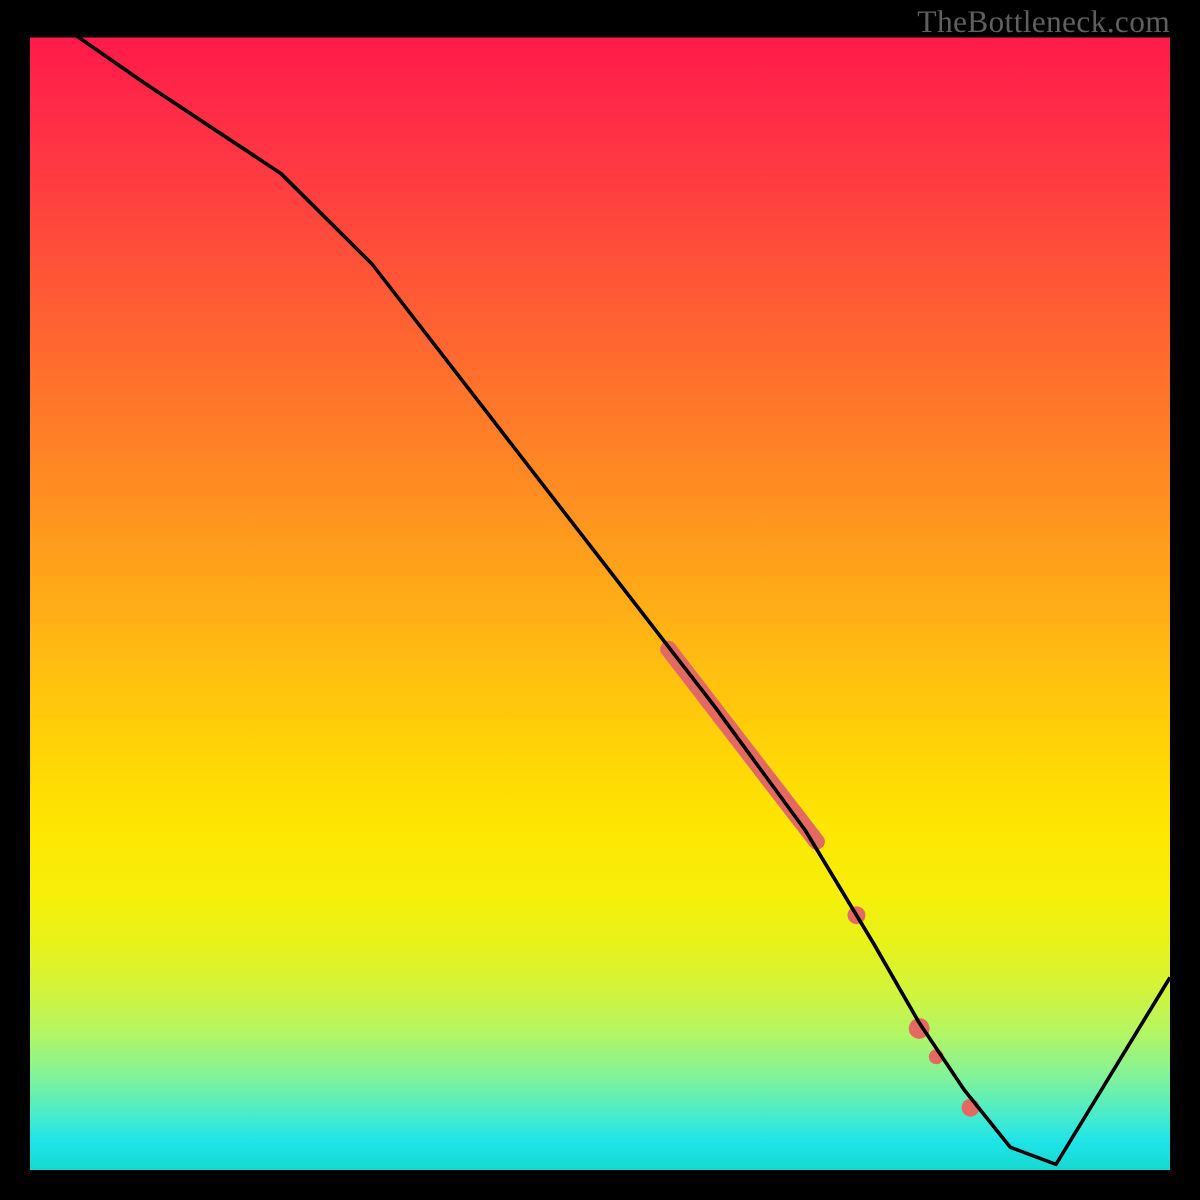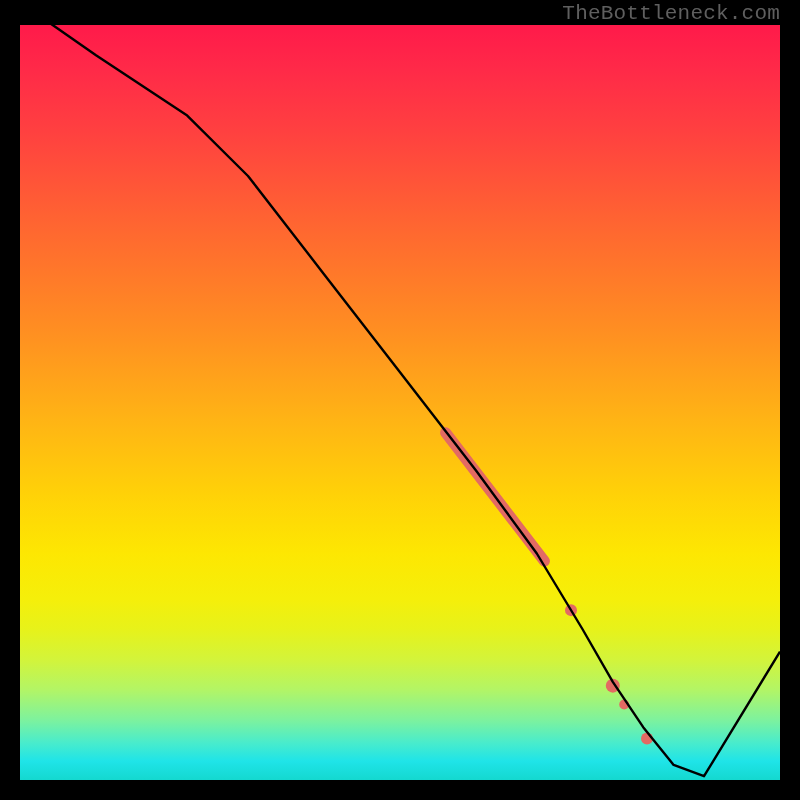--- a/index.html
+++ b/index.html
@@ -29,21 +29,21 @@
       #b3f565 88%,
       #7ef29d 92%,
       #4aeccb 95%,
       #1fe4e8 97.5%,
       #14d8cf 100%
     );
   }
   .watermark {
     position: absolute;
     top: 2px; right: 20px;
-    font-family: Liberation Mono, monospace;
+    font-family: Liberation Serif, serif;
     font-size: 21px;
     color: #5f5f5f;
     letter-spacing: 0.2px;
   }
   svg.overlay {
     position: absolute;
     left: 0; top: 0;
     width: 800px; height: 800px;
   }
 </style>

